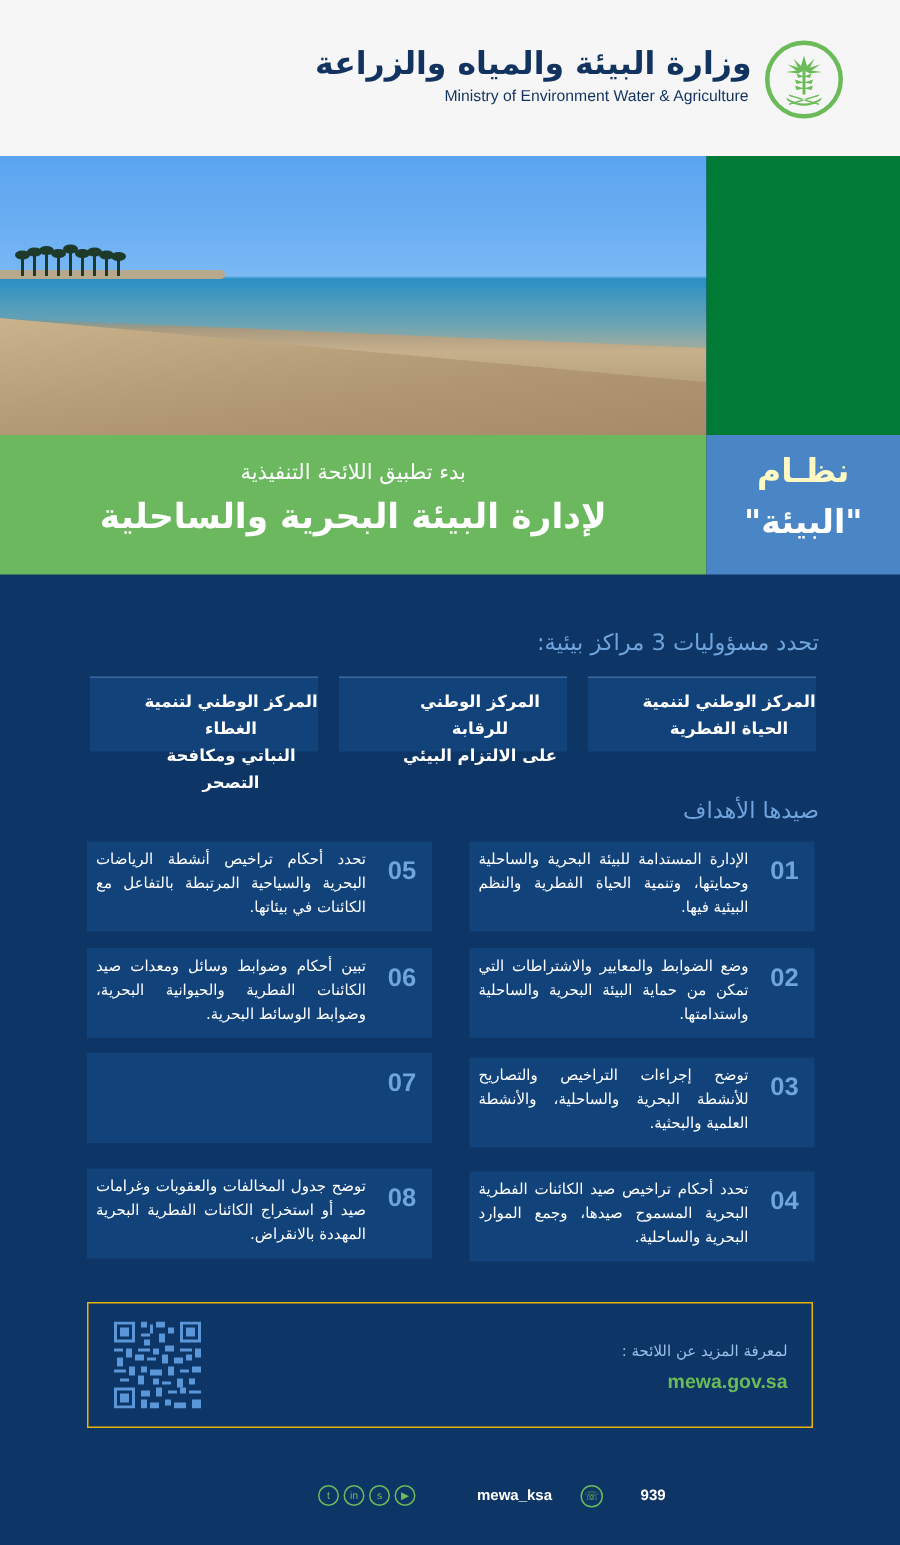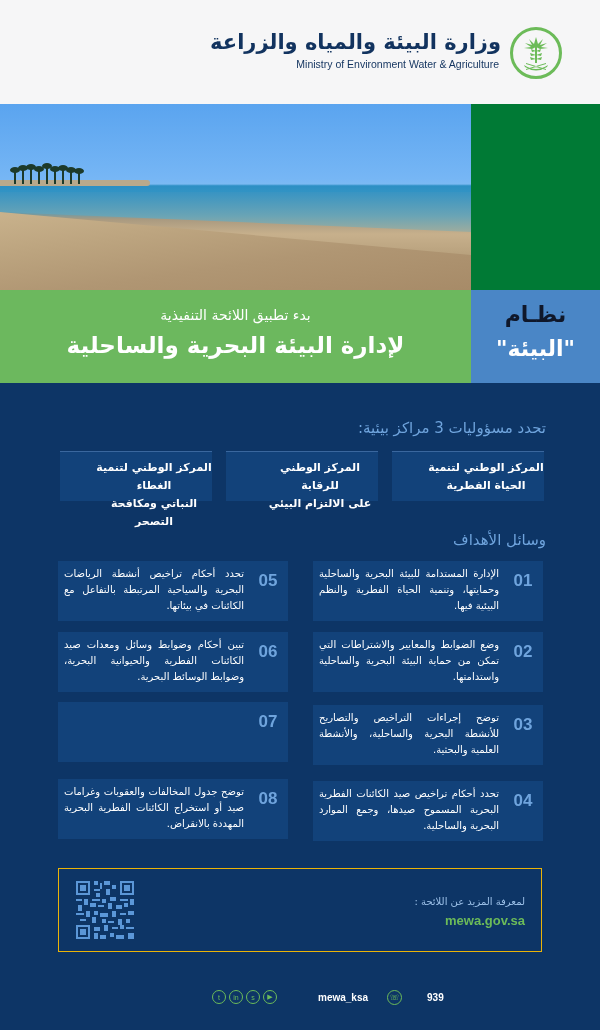--- a/index.html
+++ b/index.html
@@ -21,21 +21,21 @@
   .photo .shore { position: absolute; left: 0; top: 108px; width: 471px; height: 78px;
     background: linear-gradient(172deg, #c9b28c 0%, #bca47f 30%, #b09673 60%, #a78b68 100%); clip-path: polygon(0 0, 100% 55%, 100% 100%, 0 100%); }
   .photo .water-band { position: absolute; left: 0; top: 88px; width: 471px; height: 40px;
     background: linear-gradient(180deg, #3894c3, #6aa4b5 60%, #9eac9e); clip-path: polygon(0 0, 100% 0, 100% 100%, 0 50%); }
 
   .green-block { position: absolute; left: 471px; top: 104px; width: 129px; height: 186px; background: #007a35; }
   .title-block { position: absolute; left: 0; top: 290px; width: 471px; height: 93px; background: #6cb85e; text-align: center; direction: rtl; }
   .title-sub { position: absolute; left: 0; right: 0; top: 17px; font-size: 14px; color: #ffffff; }
   .title-main { position: absolute; left: 0; right: 0; top: 42px; font-size: 23px; font-weight: bold; color: #ffffff; }
   .nizam-block { position: absolute; left: 471px; top: 290px; width: 129px; height: 93px; background: #4a86c6; text-align: center; direction: rtl; }
-  .nizam-1 { position: absolute; left: 0; right: 0; top: 12px; font-size: 22px; font-weight: bold; color: #0f172a; }
+  .nizam-1 { position: absolute; left: 0; right: 0; top: 12px; font-size: 22px; font-weight: bold; color: #fef9c3; }
   .nizam-2 { position: absolute; left: 0; right: 0; top: 46px; font-size: 22px; font-weight: bold; color: #ffffff; }
 
   
   .section-heading { position: absolute; font-size: 15px; color: #6fa4dd; direction: rtl; white-space: nowrap; }
   .centers-heading { right: 54px; top: 419px; }
   .goals-heading { right: 54px; top: 531px; }
 
   .center-box { position: absolute; top: 451px; width: 152px; height: 50px; background: #12427a; border-top: 1px solid #3a679e;
     color: #ffffff; font-size: 11px; font-weight: bold; text-align: center; direction: rtl; line-height: 18px; padding-top: 7px; padding-left: 36px; }
   .center-1 { left: 392px; }
@@ -127,21 +127,21 @@
 </div>
 <div class="center-box center-2">
   <div>المركز الوطني للرقابة</div>
   <div>على الالتزام البيئي</div>
 </div>
 <div class="center-box center-3">
   <div>المركز الوطني لتنمية الغطاء</div>
   <div>النباتي ومكافحة التصحر</div>
 </div>
 
-<div class="section-heading goals-heading">وسائل الأهداف</div>
+<div class="section-heading goals-heading">صيدها الأهداف</div>
 
 <div class="goal-card r" style="top:561px">
   <div class="goal-num">01</div>
   <div class="goal-text">الإدارة المستدامة للبيئة البحرية والساحلية وحمايتها، وتنمية الحياة الفطرية والنظم البيئية فيها.</div>
 </div>
 <div class="goal-card r" style="top:632px">
   <div class="goal-num">02</div>
   <div class="goal-text">وضع الضوابط والمعايير والاشتراطات التي تمكن من حماية البيئة البحرية والساحلية واستدامتها.</div>
 </div>
 <div class="goal-card r" style="top:705px">

